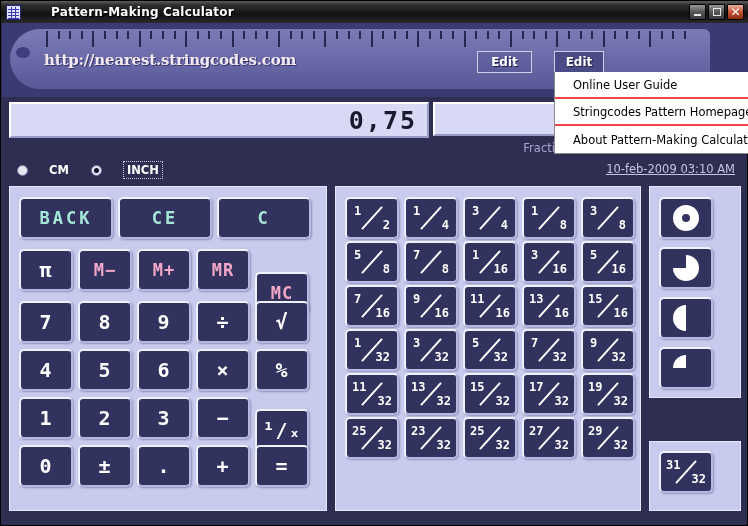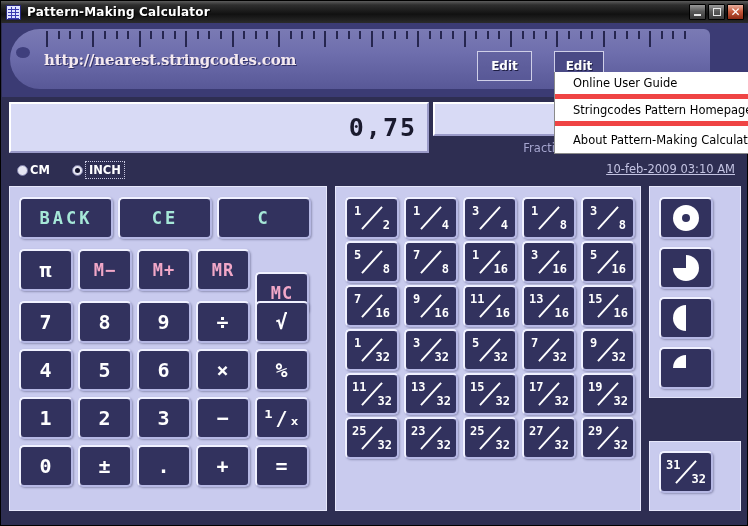--- a/index.html
+++ b/index.html
@@ -12,21 +12,21 @@
   #titlebar{position:absolute;left:0;top:0;width:748px;height:22px;
     background:linear-gradient(180deg,#5c5c5c 0%,#2e2e2e 18%,#111 60%,#2a2a2a 100%);
     display:flex;align-items:center;box-sizing:border-box;padding:0 2px;}
   #app-icon{width:15px;height:15px;margin-left:3px;margin-right:6px;
     background:#dfe3ff;border:1px solid #26267a;box-sizing:border-box;position:relative;}
   #app-icon::before{content:"";position:absolute;left:1px;top:3px;right:1px;height:1px;
     background:#3b3bb0;box-shadow:0 3px 0 #3b3bb0,0 6px 0 #3b3bb0,0 9px 0 #3b3bb0;}
   #app-icon::after{content:"";position:absolute;top:1px;bottom:1px;left:4px;width:1px;
     background:#3b3bb0;box-shadow:4px 0 0 #3b3bb0;}
   #title-text{color:#fff;font-size:12px;font-weight:bold;letter-spacing:.2px;
-    font-family:"DejaVu Sans",sans-serif;text-shadow:1px 1px 0 #000;}
+    font-family:"DejaVu Sans",sans-serif;text-shadow:1px 1px 0 #000;margin-left:24px;}
   #win-controls{margin-left:auto;display:flex;gap:2px;padding-right:3px;}
   .wbtn{width:17px;height:16px;border:1px solid #000;box-sizing:border-box;
     background:linear-gradient(180deg,#9a9a9a,#5a5a5a 45%,#3a3a3a);
     position:relative;border-radius:1px;}
   .wbtn.close{background:linear-gradient(180deg,#e8b0a0,#c85a3c 45%,#8d2a14);}
   .wbtn.min::after{content:"";position:absolute;left:4px;bottom:3px;width:7px;height:2px;background:#e8e8e8;}
   .wbtn.max::after{content:"";position:absolute;left:4px;top:3px;width:8px;height:8px;
     border:1px solid #e8e8e8;box-sizing:border-box;}
   .wbtn.close::after{content:"\2715";position:absolute;left:0;right:0;top:-1px;
     text-align:center;color:#fff;font-size:12px;font-weight:bold;line-height:16px;}
@@ -38,58 +38,58 @@
     background:linear-gradient(180deg,#7a7ab4 0%,#6e6ead 40%,#585897 100%);
     border-radius:30px 6px 6px 30px;}
   .tick{position:absolute;top:2px;width:2px;background:#26264f;}
   #ruler-hole{position:absolute;left:14px;top:24px;width:14px;height:11px;
     border-radius:50%;background:#3f3f7d;}
   #site-url{position:absolute;left:42px;top:28px;color:#f4e9ef;font-size:15px;
     font-weight:bold;font-family:"DejaVu Serif",serif;letter-spacing:-.2px;
     text-shadow:1px 1px 0 #34346a;}
 
   
-  .menu-btn{position:absolute;top:50px;height:30px;box-sizing:border-box;
+  .menu-btn{position:absolute;top:50px;height:22px;box-sizing:border-box;
     border:1px solid #cfcfe8;color:#fff;font-size:12px;font-weight:bold;
     display:flex;align-items:center;justify-content:center;cursor:default;
     font-family:"DejaVu Sans",sans-serif;text-shadow:1px 1px 0 #1e1e44;}
   #btn-edit{left:476px;width:55px;background:rgba(80,80,140,.35);}
   #btn-help{left:553px;width:50px;background:#4a4a86;border-bottom-color:#4a4a86;}
 
   
   #help-menu{position:absolute;left:553px;top:71px;width:195px;background:#fff;
     border:1px solid #8a8a8a;border-top:none;box-sizing:border-box;z-index:40;}
   .menu-item{height:27px;display:flex;align-items:center;padding-left:18px;
     font-size:11.5px;color:#000;font-family:"DejaVu Sans",sans-serif;
-    border-bottom:5px solid #ef4444;box-sizing:border-box;cursor:default;white-space:nowrap;}
+    border-bottom:2px solid #ef4444;box-sizing:border-box;cursor:default;white-space:nowrap;}
   .menu-item:last-child{border-bottom:none;}
 
   
   #disp-wrap{position:absolute;left:8px;top:101px;}
-  #main-display{position:absolute;left:0;top:0;width:420px;height:51px;
+  #main-display{position:absolute;left:0;top:0;width:420px;height:36px;
     background:#d8daf5;border:2px solid #fff;border-right-color:#9a9ac8;
     border-bottom-color:#9a9ac8;box-sizing:border-box;display:flex;align-items:center;
     justify-content:flex-end;padding-right:10px;}
   #main-display span{font-family:"DejaVu Sans Mono",monospace;font-size:25px;
     font-weight:bold;color:#1a1a2e;letter-spacing:2px;}
   #frac-display{position:absolute;left:424px;top:0;width:180px;height:34px;
     background:#d8daf5;border:2px solid #fff;border-right-color:#9a9ac8;
     border-bottom-color:#9a9ac8;box-sizing:border-box;display:flex;align-items:center;
     justify-content:flex-end;padding-right:10px;}
   #frac-display span{font-family:"DejaVu Sans Mono",monospace;font-size:22px;
     font-weight:bold;color:#1a1a2e;}
 
   #note-text{position:absolute;right:12px;top:140px;color:#a6a6cf;font-size:11.5px;
     font-family:"DejaVu Sans",sans-serif;}
   #datetime{position:absolute;right:12px;top:161px;color:#c3c3e2;font-size:11.5px;
     font-family:"DejaVu Sans",sans-serif;text-decoration:underline;}
 
   
   #units{position:absolute;left:16px;top:160px;display:flex;align-items:center;gap:22px;}
-  .radio-opt{display:flex;align-items:center;gap:2px;color:#fff;font-size:11.5px;
+  .radio-opt{display:flex;align-items:center;gap:21px;color:#fff;font-size:11.5px;
     font-weight:bold;font-family:"DejaVu Sans",sans-serif;cursor:default;}
   .radio-dot{width:11px;height:11px;border-radius:50%;background:#e6e6f2;
     border:1px solid #7b7ba6;box-sizing:border-box;position:relative;}
   .radio-dot.on::after{content:"";position:absolute;left:2px;top:2px;width:5px;height:5px;
     border-radius:50%;background:#14142c;}
   .focus-ring{border:1px dotted #c9c9e2;padding:1px 3px;}
 
   
   .panel{position:absolute;background:#c9cbee;border:1px solid #e6e7fb;
     box-sizing:border-box;}
@@ -305,21 +305,21 @@
       </div>
       <div class="key" style="left: 77px; top: 396px; width: 54px; height: 42px;">
         <span class="lbl">2</span>
       </div>
       <div class="key" style="left: 136px; top: 396px; width: 54px; height: 42px;">
         <span class="lbl">3</span>
       </div>
       <div class="key" style="left: 195px; top: 396px; width: 54px; height: 42px;">
         <span class="lbl">−</span>
       </div>
-      <div class="key" style="left: 254px; top: 396px; width: 54px; height: 42px;">
+      <div class="key" style="left: 254px; top: 408px; width: 54px; height: 42px;">
         <span class="lbl">¹/ₓ</span>
       </div>
       <div class="key" style="left: 18px; top: 444px; width: 54px; height: 42px;">
         <span class="lbl">0</span>
       </div>
       <div class="key" style="left: 77px; top: 444px; width: 54px; height: 42px;">
         <span class="lbl">±</span>
       </div>
       <div class="key" style="left: 136px; top: 444px; width: 54px; height: 42px;">
         <span class="lbl">.</span>

